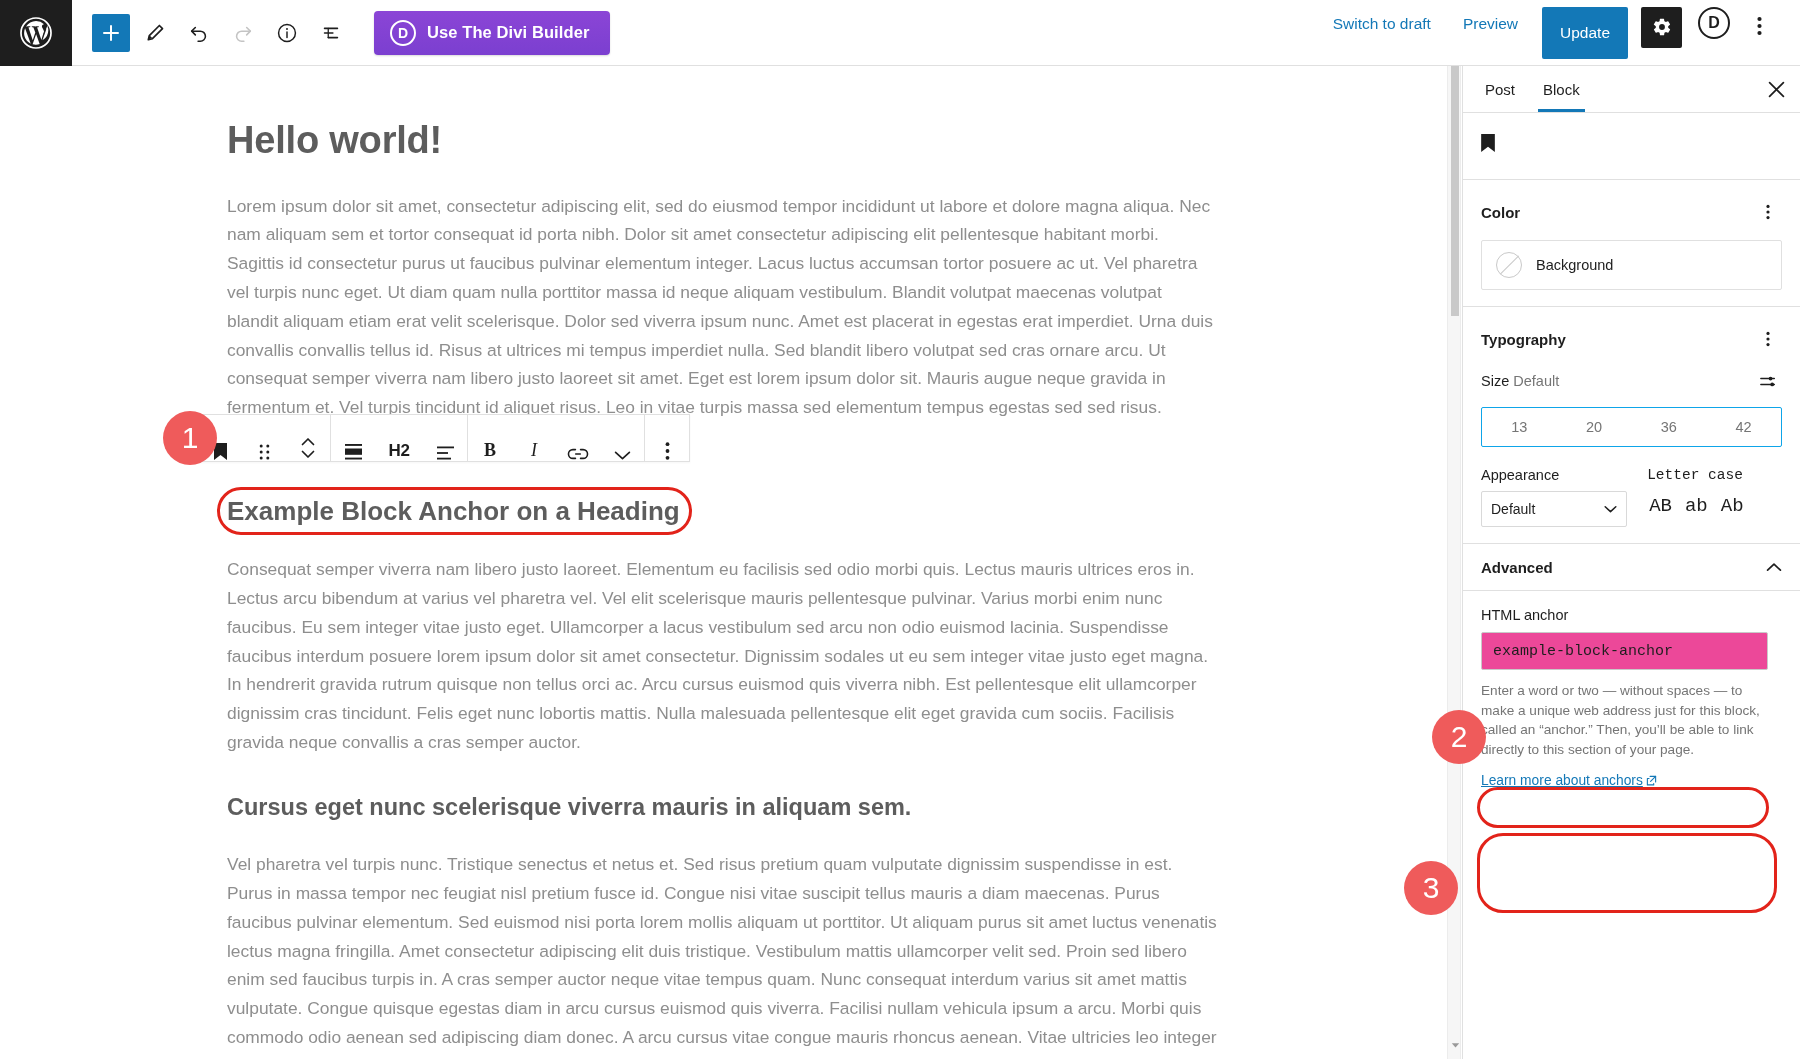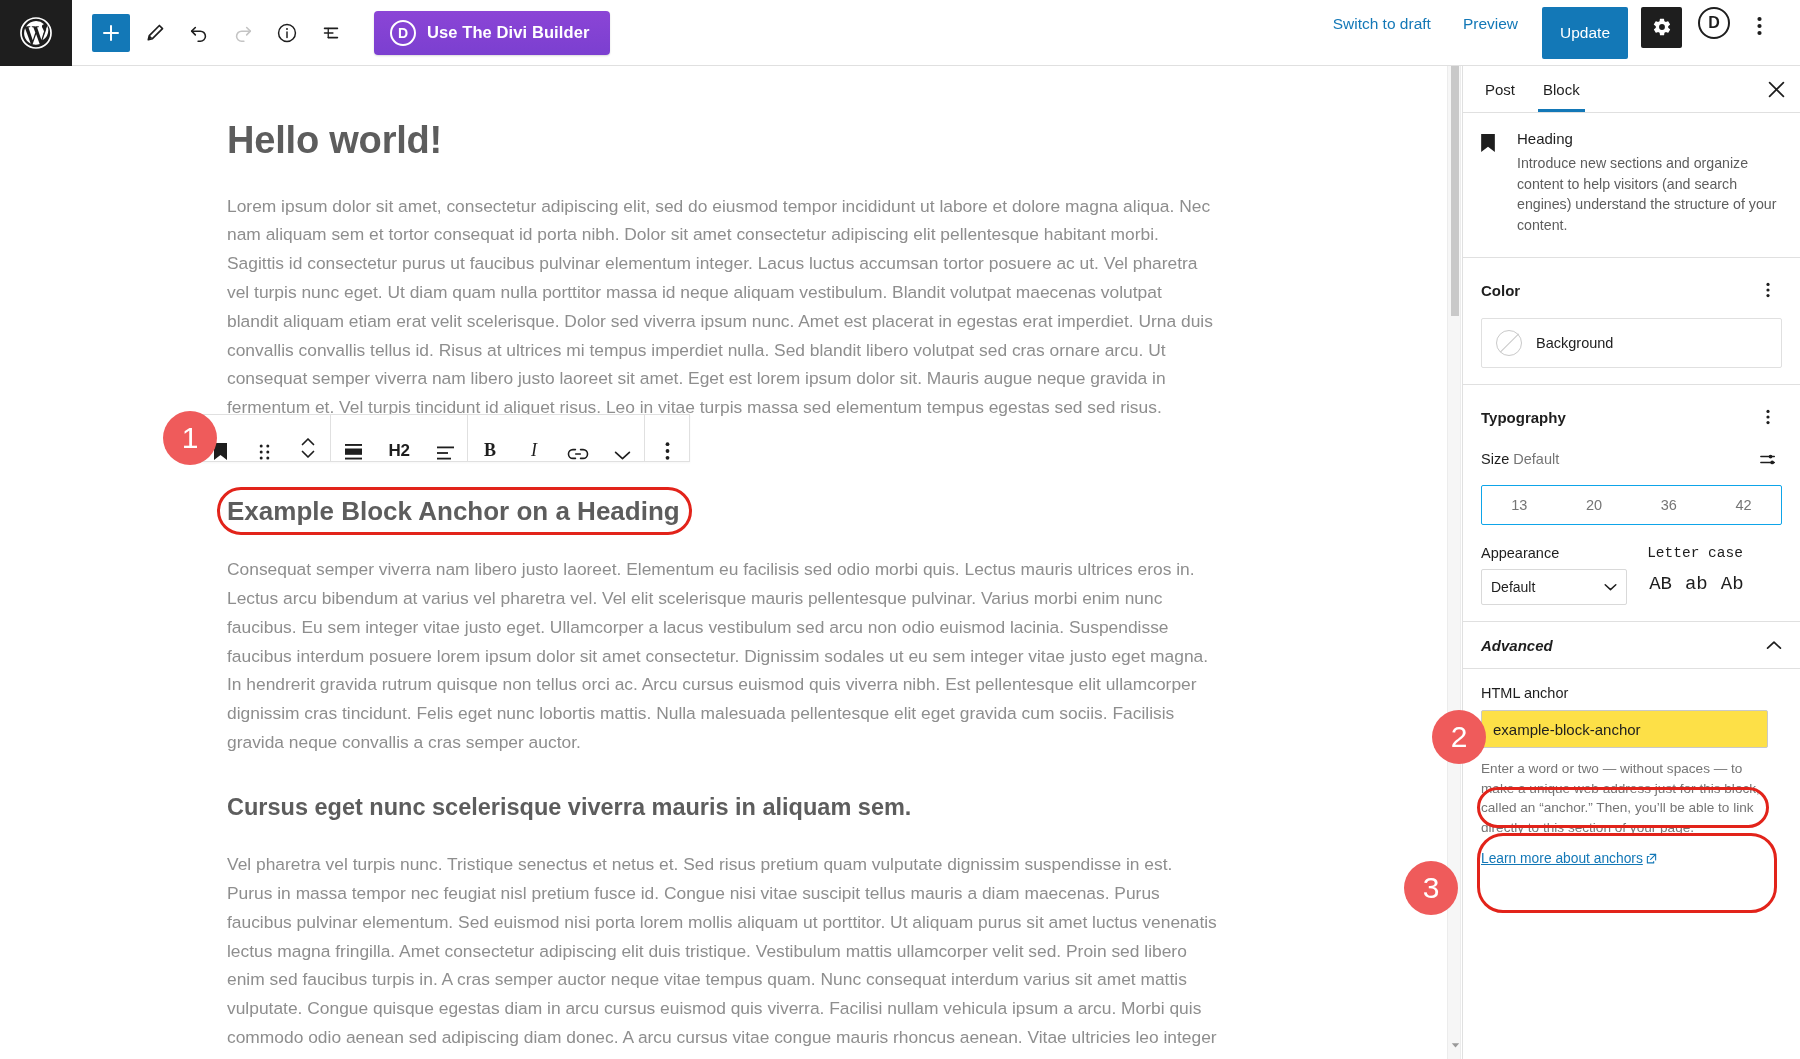--- a/index.html
+++ b/index.html
@@ -237,28 +237,28 @@
   .lc-btn {
     font-size: 19px; color: #1e1e1e; cursor:pointer; background:none;
     border:none; padding: 2px 2px; font-family: inherit;
   }
 
   .adv-header {
     display:flex; align-items:center; justify-content: space-between;
     padding: 14px 18px; cursor: pointer; border-bottom: 1px solid #e0e0e0;
     position: relative;
   }
-  .adv-title { font-size: 15px; color:#1e1e1e; font-weight: 600; font-style: italic; }
+  .adv-title { font-size: 15px; color:#1e1e1e; font-weight: 600; }
 
   .adv-body { padding: 16px 32px 10px 18px; }
   .anchor-label { font-size: 14.5px; color:#1e1e1e; display:block; margin-bottom: 9px; }
   .anchor-input {
     width: 100%; height: 38px; border: 1px solid #c9c9c9; border-radius: 2px;
     padding: 0 11px; font-size: 15px; color: #1e1e1e;
-    font-family: Liberation Sans, sans-serif; background: #fde047;
+    font-family: Liberation Mono, monospace; background: #ec4899;
   }
   .anchor-help {
     font-size: 13.6px; color: #757575; line-height: 19.5px;
     margin: 11px 0 0 0;
   }
   .anchor-link {
     display: inline-flex; align-items: center; gap: 3px;
     font-size: 13.8px; color: #1378b7; text-decoration: underline;
     margin-top: 14px; cursor: pointer;
   }
@@ -485,24 +485,20 @@
             <path d="M1.6 1.6l13.8 13.8M15.4 1.6L1.6 15.4" stroke="#1e1e1e" stroke-width="1.7" stroke-linecap="round"></path>
           </svg>
       </button>
     </div>
 
     <div class="sb-blockinfo">
       <div class="bi-icon">
         <svg width="18" height="20" viewBox="0 0 17 19">
             <path d="M2 1h13v17l-6.5-5L2 18z" fill="#1e1e1e"></path>
           </svg>
-      </div>
-      <div>
-        <p class="bi-title">Heading</p>
-        <p class="bi-desc">Introduce new sections and organize content to help visitors (and search engines) understand the structure of your content.</p>
       </div>
     </div>
 
     <div class="sb-section">
       <div class="sb-section-head">
         <span class="sb-section-title">Color</span>
         <button class="dots-v">
           <svg width="4" height="16" viewBox="0 0 4 16">
               <circle cx="2" cy="2.4" r="1.6" fill="#1e1e1e"></circle>
               <circle cx="2" cy="8" r="1.6" fill="#1e1e1e"></circle>

